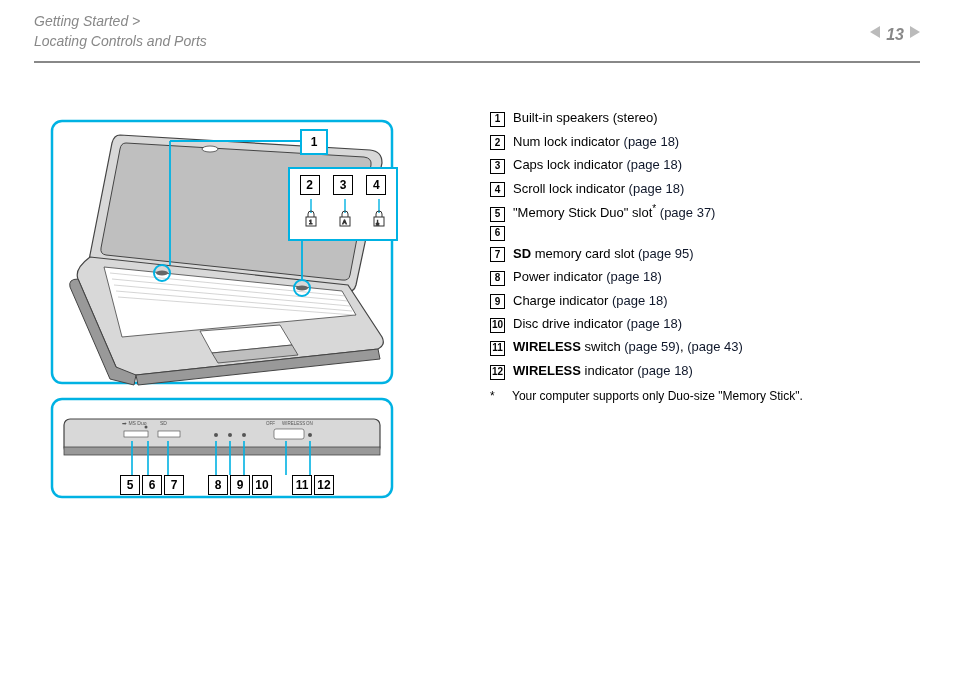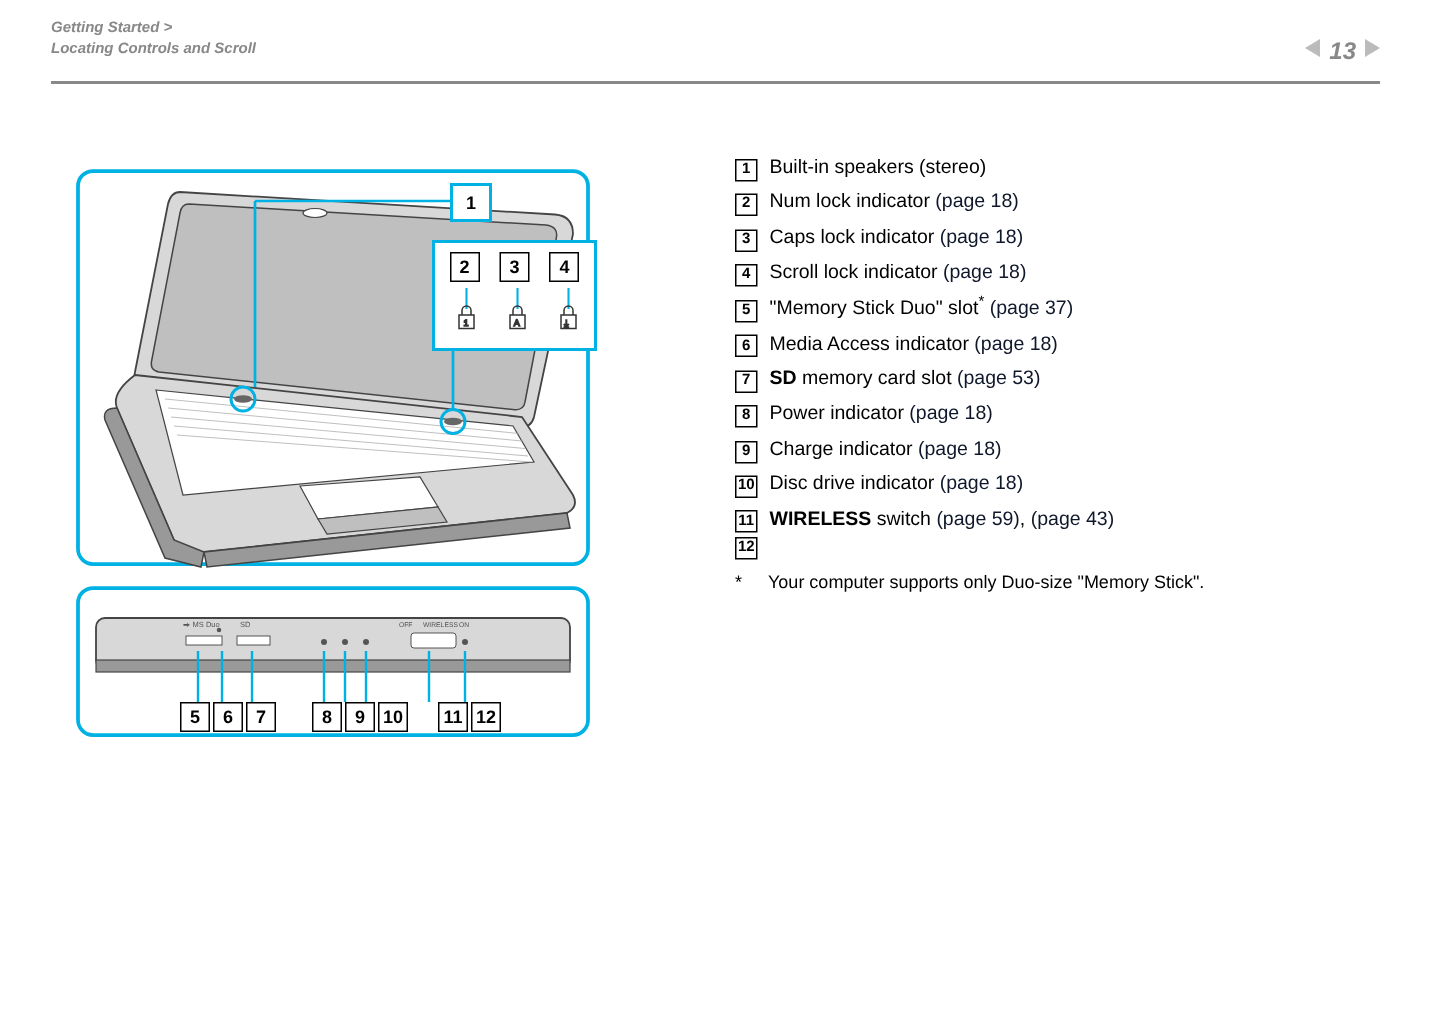--- a/index.html
+++ b/index.html
@@ -12,23 +12,23 @@
     overflow: hidden;
   }
   .header {
     padding: 12px 34px 8px 34px;
     display: flex;
     justify-content: space-between;
     align-items: flex-start;
   }
   .breadcrumb {
     color: #888;
-    font-weight: bold;
+    font-weight: normal;
     font-style: italic;
-    font-size: 10px;
+    font-size: 14px;
     line-height: 1.4;
   }
   .pager {
     display: flex;
     gap: 6px;
     color: #888;
     font-weight: bold;
     font-style: italic;
     margin-top: 14px;
   }
@@ -104,21 +104,21 @@
     background: #fff;
     border: 2px solid #00b2e3;
   }
 </style>
 </head>
 <body>
 
 <div class="header">
   <div class="breadcrumb">
     <div>Getting Started &gt;</div>
-    <div>Locating Controls and Scroll</div>
+    <div>Locating Controls and Ports</div>
   </div>
   <div class="pager">
     <div class="arrow-left"></div>
     <span>13</span>
     <div class="arrow-right"></div>
   </div>
 </div>
 <hr class="divider">
 
 <div class="content">
@@ -266,43 +266,43 @@
       <div class="legend-item">
         <span class="numsq">4</span>
         <span class="legend-text">Scroll lock indicator <span class="link">(page 18)</span></span>
       </div>
       <div class="legend-item">
         <span class="numsq">5</span>
         <span class="legend-text">"Memory Stick Duo" slot<span class="asterisk">*</span> <span class="link">(page 37)</span></span>
       </div>
       <div class="legend-item">
         <span class="numsq">6</span>
-        <span class="legend-text">Media Access indicator <span class="link">(page 18)</span></span>
       </div>
       <div class="legend-item">
         <span class="numsq">7</span>
-        <span class="legend-text"><b>SD</b> memory card slot <span class="link">(page 53)</span></span>
+        <span class="legend-text"><b>SD</b> memory card slot <span class="link">(page 95)</span></span>
       </div>
       <div class="legend-item">
         <span class="numsq">8</span>
         <span class="legend-text">Power indicator <span class="link">(page 18)</span></span>
       </div>
       <div class="legend-item">
         <span class="numsq">9</span>
         <span class="legend-text">Charge indicator <span class="link">(page 18)</span></span>
       </div>
       <div class="legend-item">
         <span class="numsq">10</span>
         <span class="legend-text">Disc drive indicator <span class="link">(page 18)</span></span>
       </div>
       <div class="legend-item">
         <span class="numsq">11</span>
         <span class="legend-text"><b>WIRELESS</b> switch <span class="link">(page 59)</span>, <span class="link">(page 43)</span></span>
       </div>
       <div class="legend-item">
         <span class="numsq">12</span>
+        <span class="legend-text"><b>WIRELESS</b> indicator <span class="link">(page 18)</span></span>
       </div>
       <div class="footnote">
         <span class="star">*</span>
         <span>Your computer supports only Duo-size "Memory Stick".</span>
       </div>
     </div>
 </div>
 
 </body></html>

